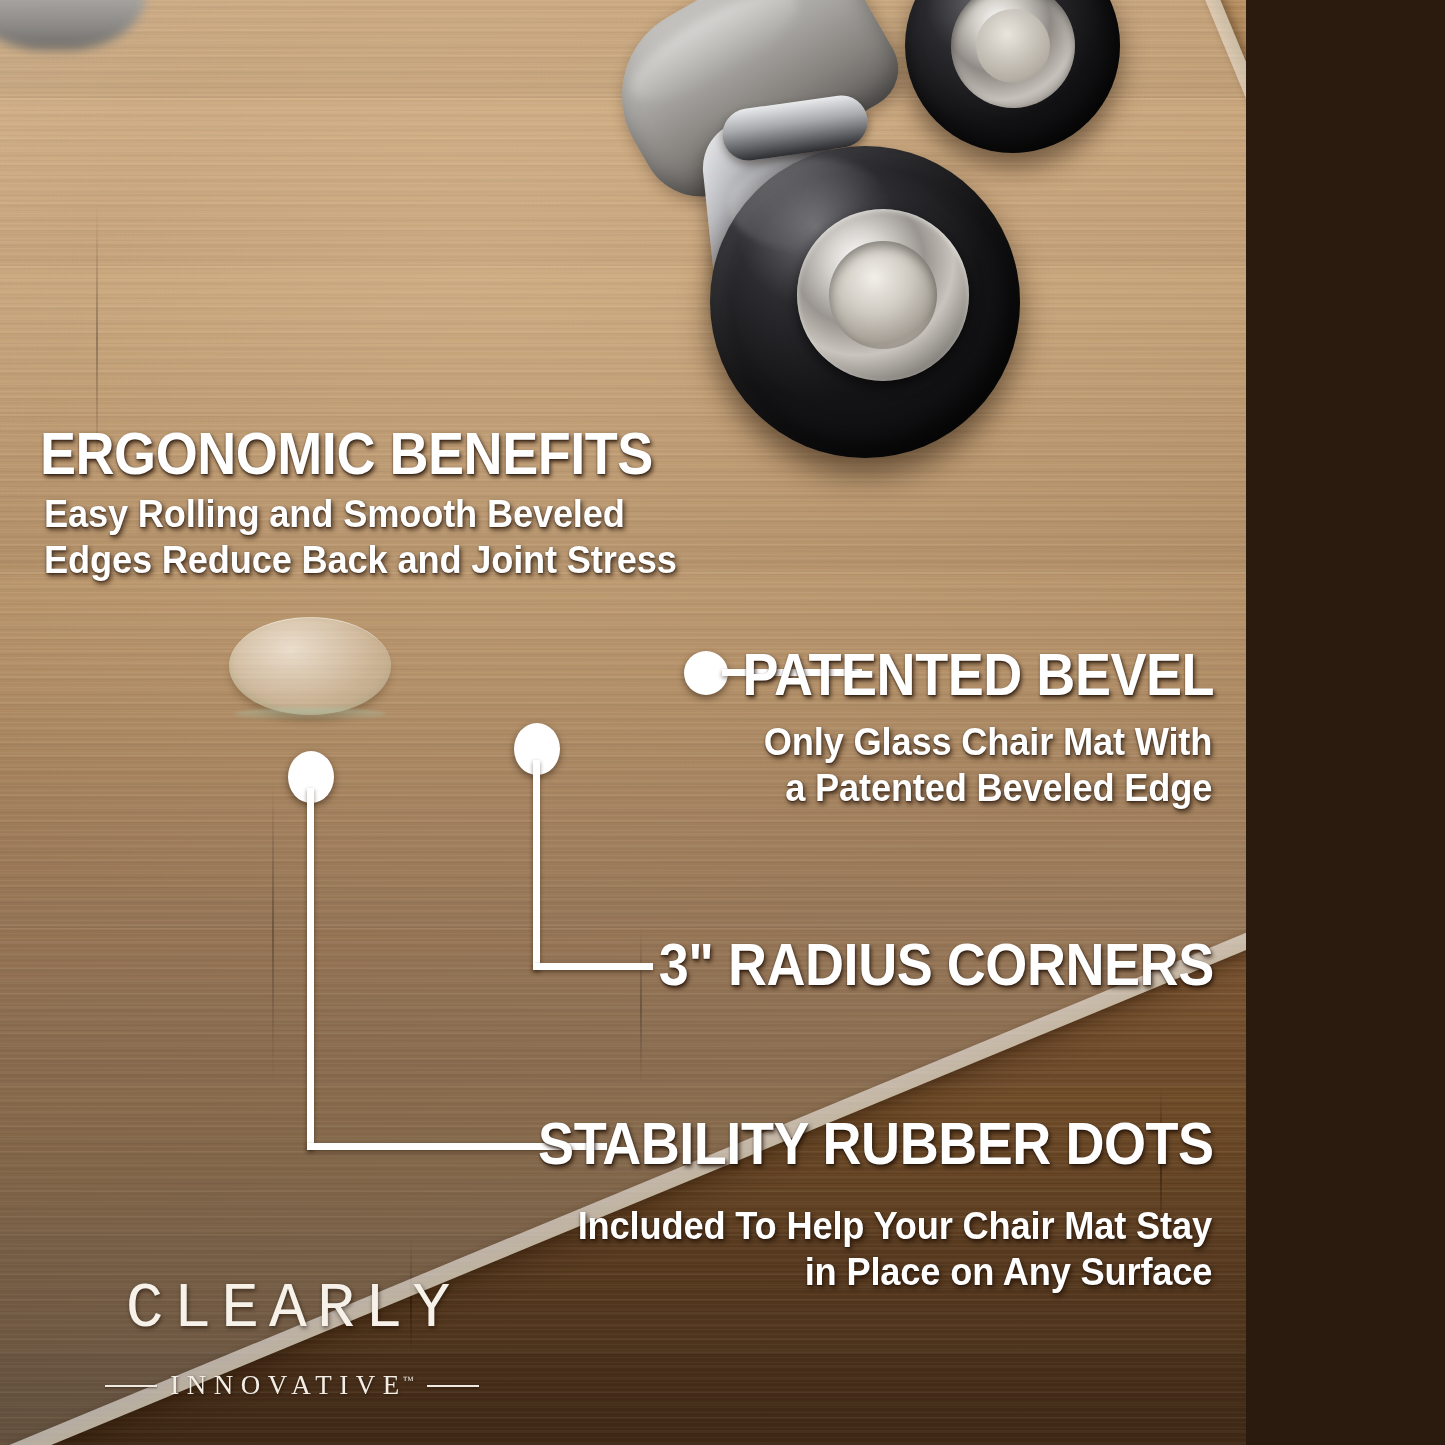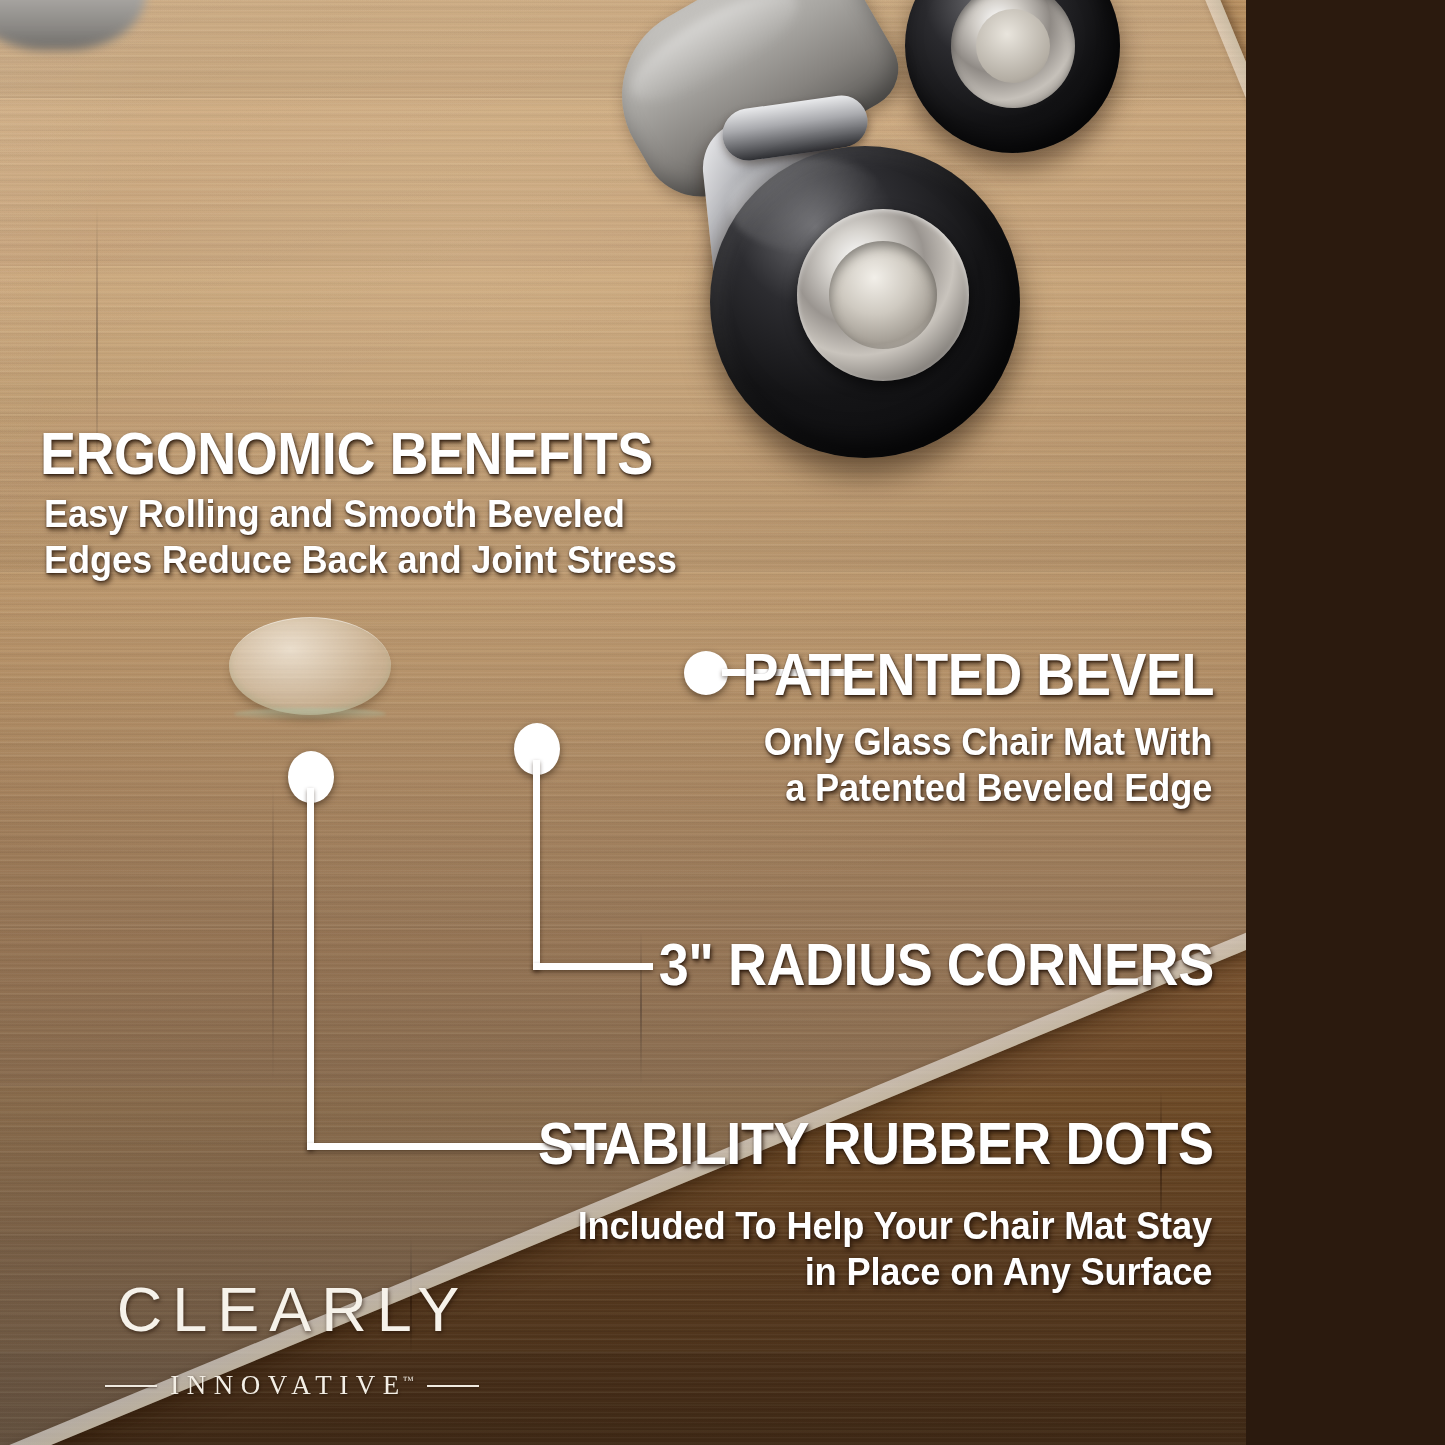--- a/index.html
+++ b/index.html
@@ -230,21 +230,21 @@
     white-space:nowrap;
   }
   .l-head{transform-origin:0 50%;}
   .l-sub{transform-origin:0 50%;}
   .r-head{transform-origin:100% 50%;}
   .r-sub{transform-origin:100% 50%;text-align:right;}
 
   
   .logo{position:absolute;left:78px;top:1278px;width:420px;text-align:center;}
   .logo-main{
-    font-family:Liberation Sans, sans-serif;
+    font-family:Liberation Mono, monospace;
     font-size:63px;letter-spacing:10px;color:#f6f2ea;
     text-shadow:1px 2px 4px rgba(30,14,3,.6);
     line-height:1;
     padding-left:10px;
   }
   .logo-sub-row{display:flex;align-items:center;justify-content:center;gap:13px;margin-top:29px;padding-left:8px;}
   .logo-rule{width:52px;height:2px;background:#efe9df;box-shadow:0 1px 2px rgba(30,14,3,.5);}
   .logo-sub{
     font-family:"Liberation Serif","DejaVu Serif",serif;
     font-size:27px;letter-spacing:7.5px;color:#f3eee5;

